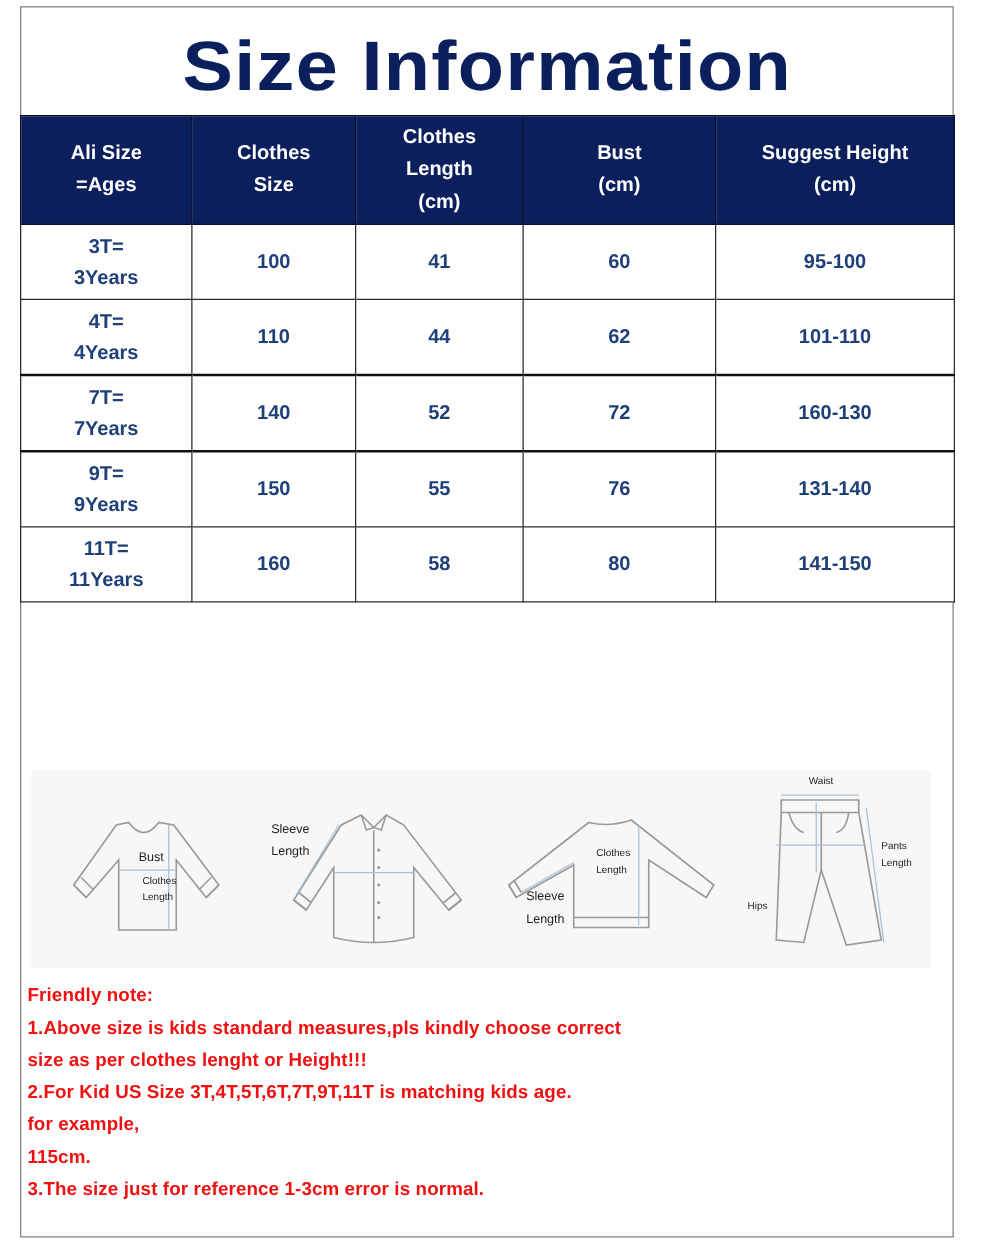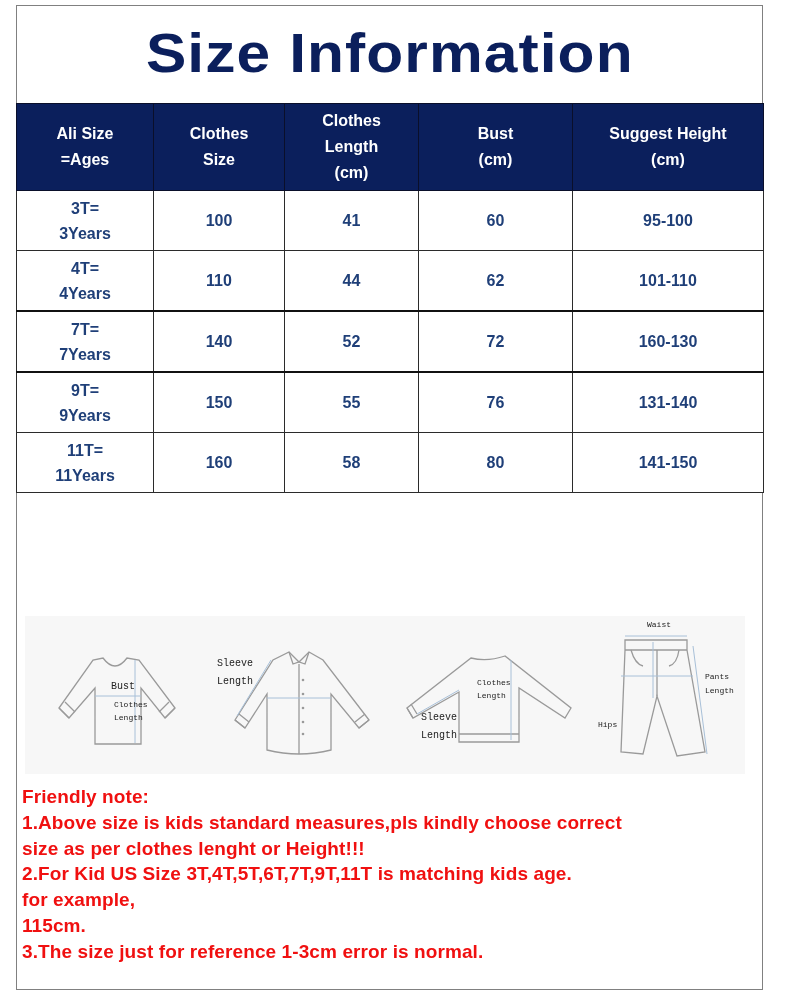--- a/index.html
+++ b/index.html
@@ -7,39 +7,39 @@
          font-family: "Liberation Sans", "DejaVu Sans", sans-serif; }
 
   .sheet { position: absolute; left: 16px; top: 5px; width: 747px; height: 985px;
            border: 1.5px solid #808080; box-sizing: border-box; background: #fff; }
 
   .title-bar { position: absolute; left: 0; top: 0; width: 100%; height: 92px;
                display: flex; align-items: center; justify-content: center; }
   .title { font-weight: 700; font-size: 56px; color: #0b1f5c; letter-spacing: 1px;
            transform: scaleX(1.08); }
 
-  table.size-table { position: absolute; left: -1px; top: 97px; width: 747px;
+  table.size-table { position: absolute; left: -1px; top: 86px; width: 747px;
                      border-collapse: collapse; table-layout: fixed; }
   table.size-table th, table.size-table td { border: 1.5px solid #2b2b2b; text-align: center;
                      font-weight: 700; padding: 0; }
   table.size-table th { background: #0b1f5c; color: #ffffff; font-size: 16px; line-height: 26px;
                         height: 86px; border-color: #0a0f2a; }
   table.size-table td { color: #1f3f78; font-size: 16px; height: 59px; line-height: 25px;
                         background: #fff; }
   table.size-table tr.thick td { border-top: 2px solid #111; border-bottom: 2px solid #111; }
 
   .figures { position: absolute; left: 8px; top: 610px; width: 720px; height: 158px;
              background: #f7f7f7; }
   .fig { position: absolute; top: 0; height: 158px; }
   .fig svg { position: absolute; left: 0; top: 0; }
-  .fig-label { position: absolute; font-size: 10px; color: #222; font-family: Liberation Mono, monospace; }
+  .fig-label { position: absolute; font-size: 10px; color: #222; font-family: Liberation Sans, sans-serif; }
   .fig-label.small { font-size: 8px; }
 
   .notes { position: absolute; left: 5px; top: 778px; width: 730px; }
-  .note-line { color: #f01010; font-weight: 700; font-size: 19px; line-height: 25.8px;
+  .note-line { color: #f01010; font-weight: 700; font-size: 15px; line-height: 25.8px;
                white-space: nowrap; letter-spacing: 0.1px; }
 </style>
 </head>
 <body>
 
 <div class="sheet">
   <div class="title-bar">
     <div class="title">Size Information</div>
   </div>
 

